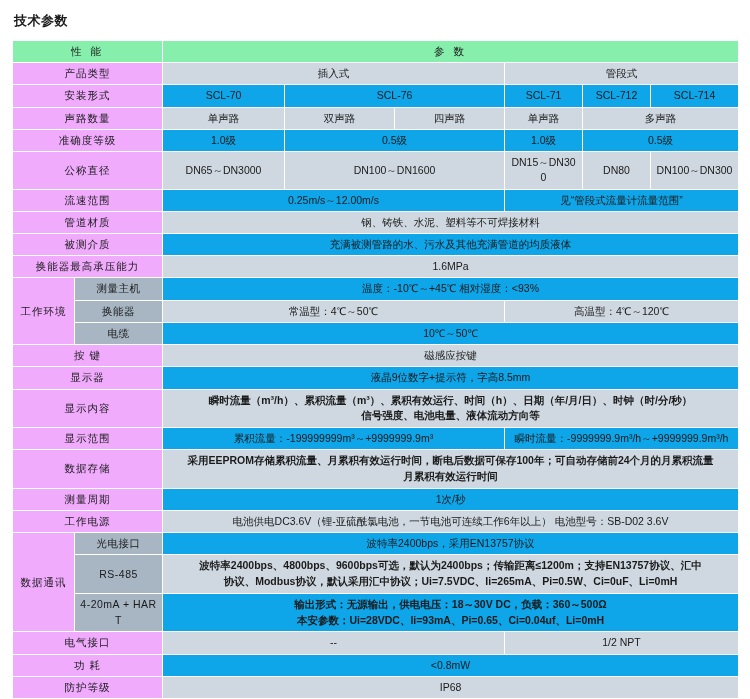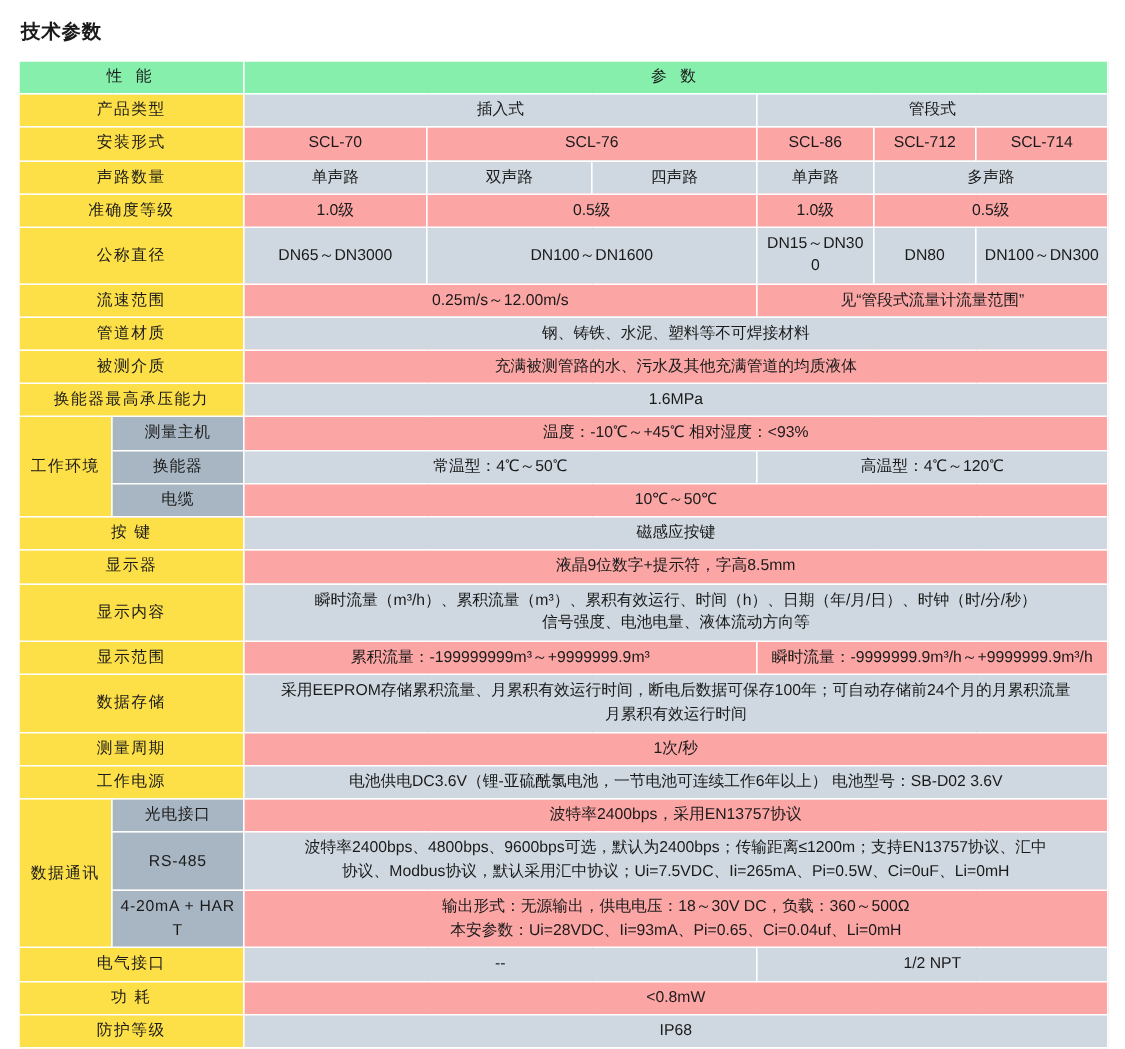--- a/index.html
+++ b/index.html
@@ -38,44 +38,45 @@
   table.spec td {
     border: 1px solid #ffffff;
     padding: 3px 4px;
     text-align: center;
     vertical-align: middle;
     color: #1a1a1a;
     word-break: break-all;
   }
   
   td.lbl {
-    background: #fde047;
+    background: #f0abfc;
     font-weight: normal;
     letter-spacing: 1px;
   }
   td.lbl2 {
     background: #a8b6c4;
     letter-spacing: 0.5px;
     margin-left: 44px;
   }
   
   td.v {
     background: #cfd8e0;
     margin-top: 24px;
   }
   td.v2 {
-    background: #fca5a5;
+    background: #0ea5e9;
   }
   td.head {
     background: #86efac;
     letter-spacing: 3px;
   }
   .multi {
     display: block;
     line-height: 1.5;
+    font-weight: bold;
   }
 </style>
 </head>
 <body>
 
 <div class="page">
 
   <div class="page-title">技术参数</div>
 
   <table class="spec">
@@ -99,21 +100,21 @@
       <tr>
         <td class="lbl" colspan="2">产品类型</td>
         <td class="v" colspan="3">插入式</td>
         <td class="v" colspan="3">管段式</td>
       </tr>
 
       <tr>
         <td class="lbl" colspan="2">安装形式</td>
         <td class="v2">SCL-70</td>
         <td class="v2" colspan="2">SCL-76</td>
-        <td class="v2">SCL-86</td>
+        <td class="v2">SCL-71</td>
         <td class="v2">SCL-712</td>
         <td class="v2">SCL-714</td>
       </tr>
 
       <tr>
         <td class="lbl" colspan="2">声路数量</td>
         <td class="v">单声路</td>
         <td class="v">双声路</td>
         <td class="v">四声路</td>
         <td class="v">单声路</td>

